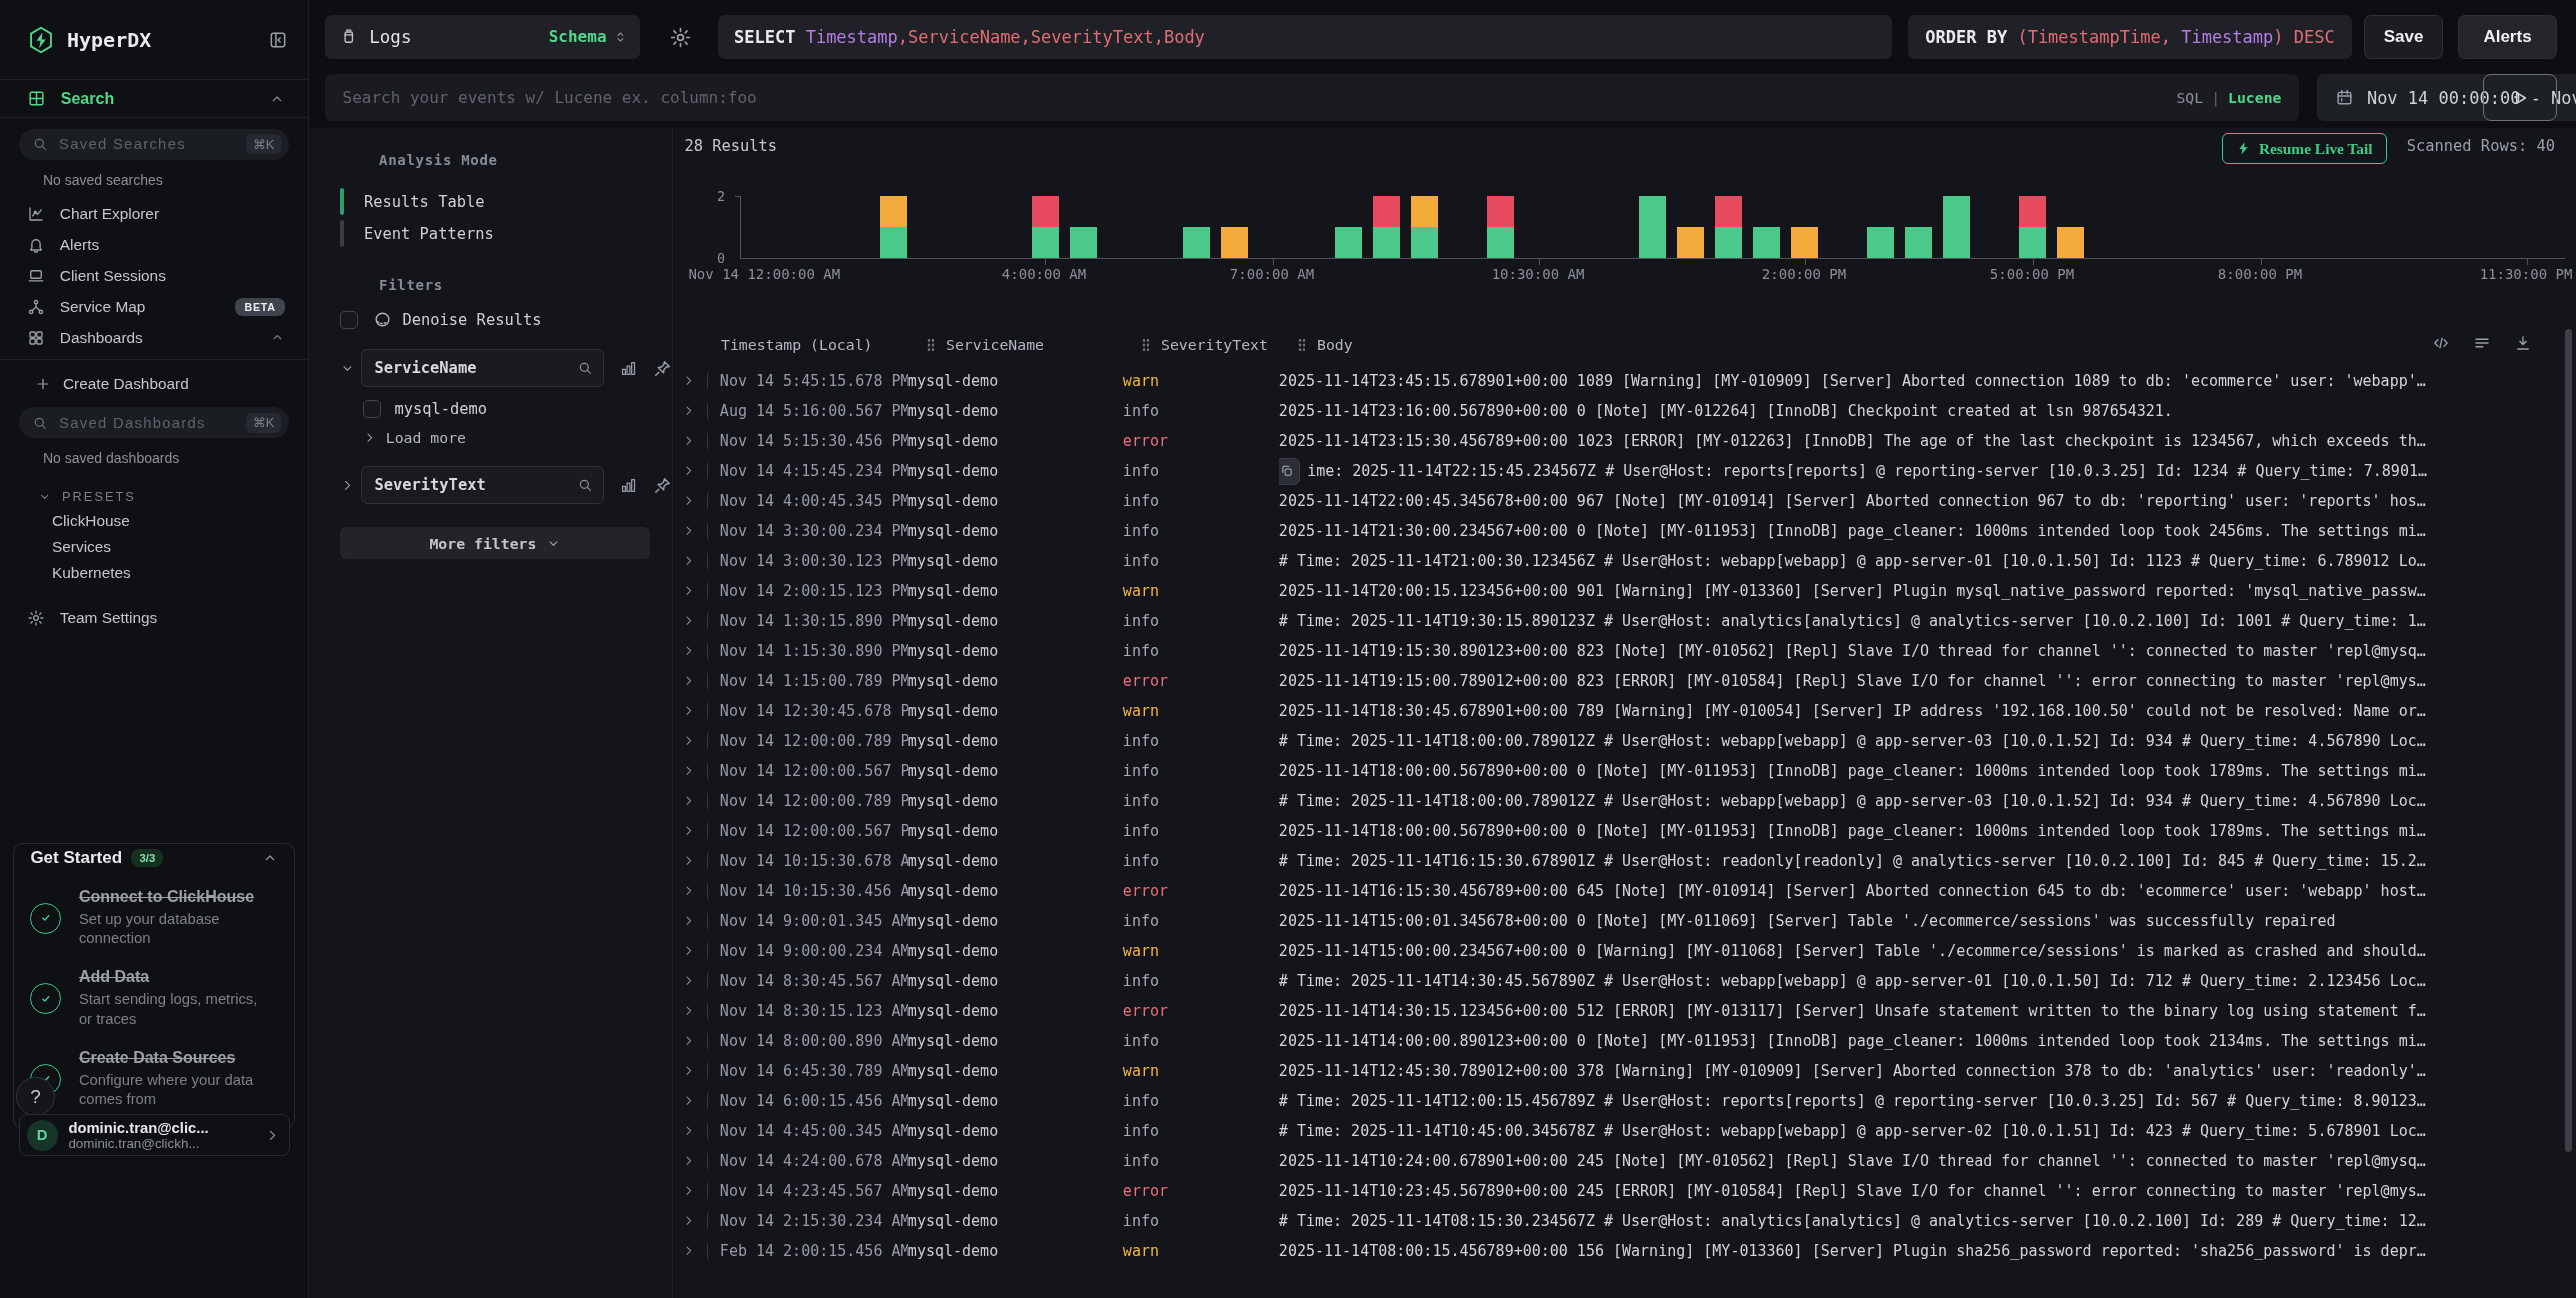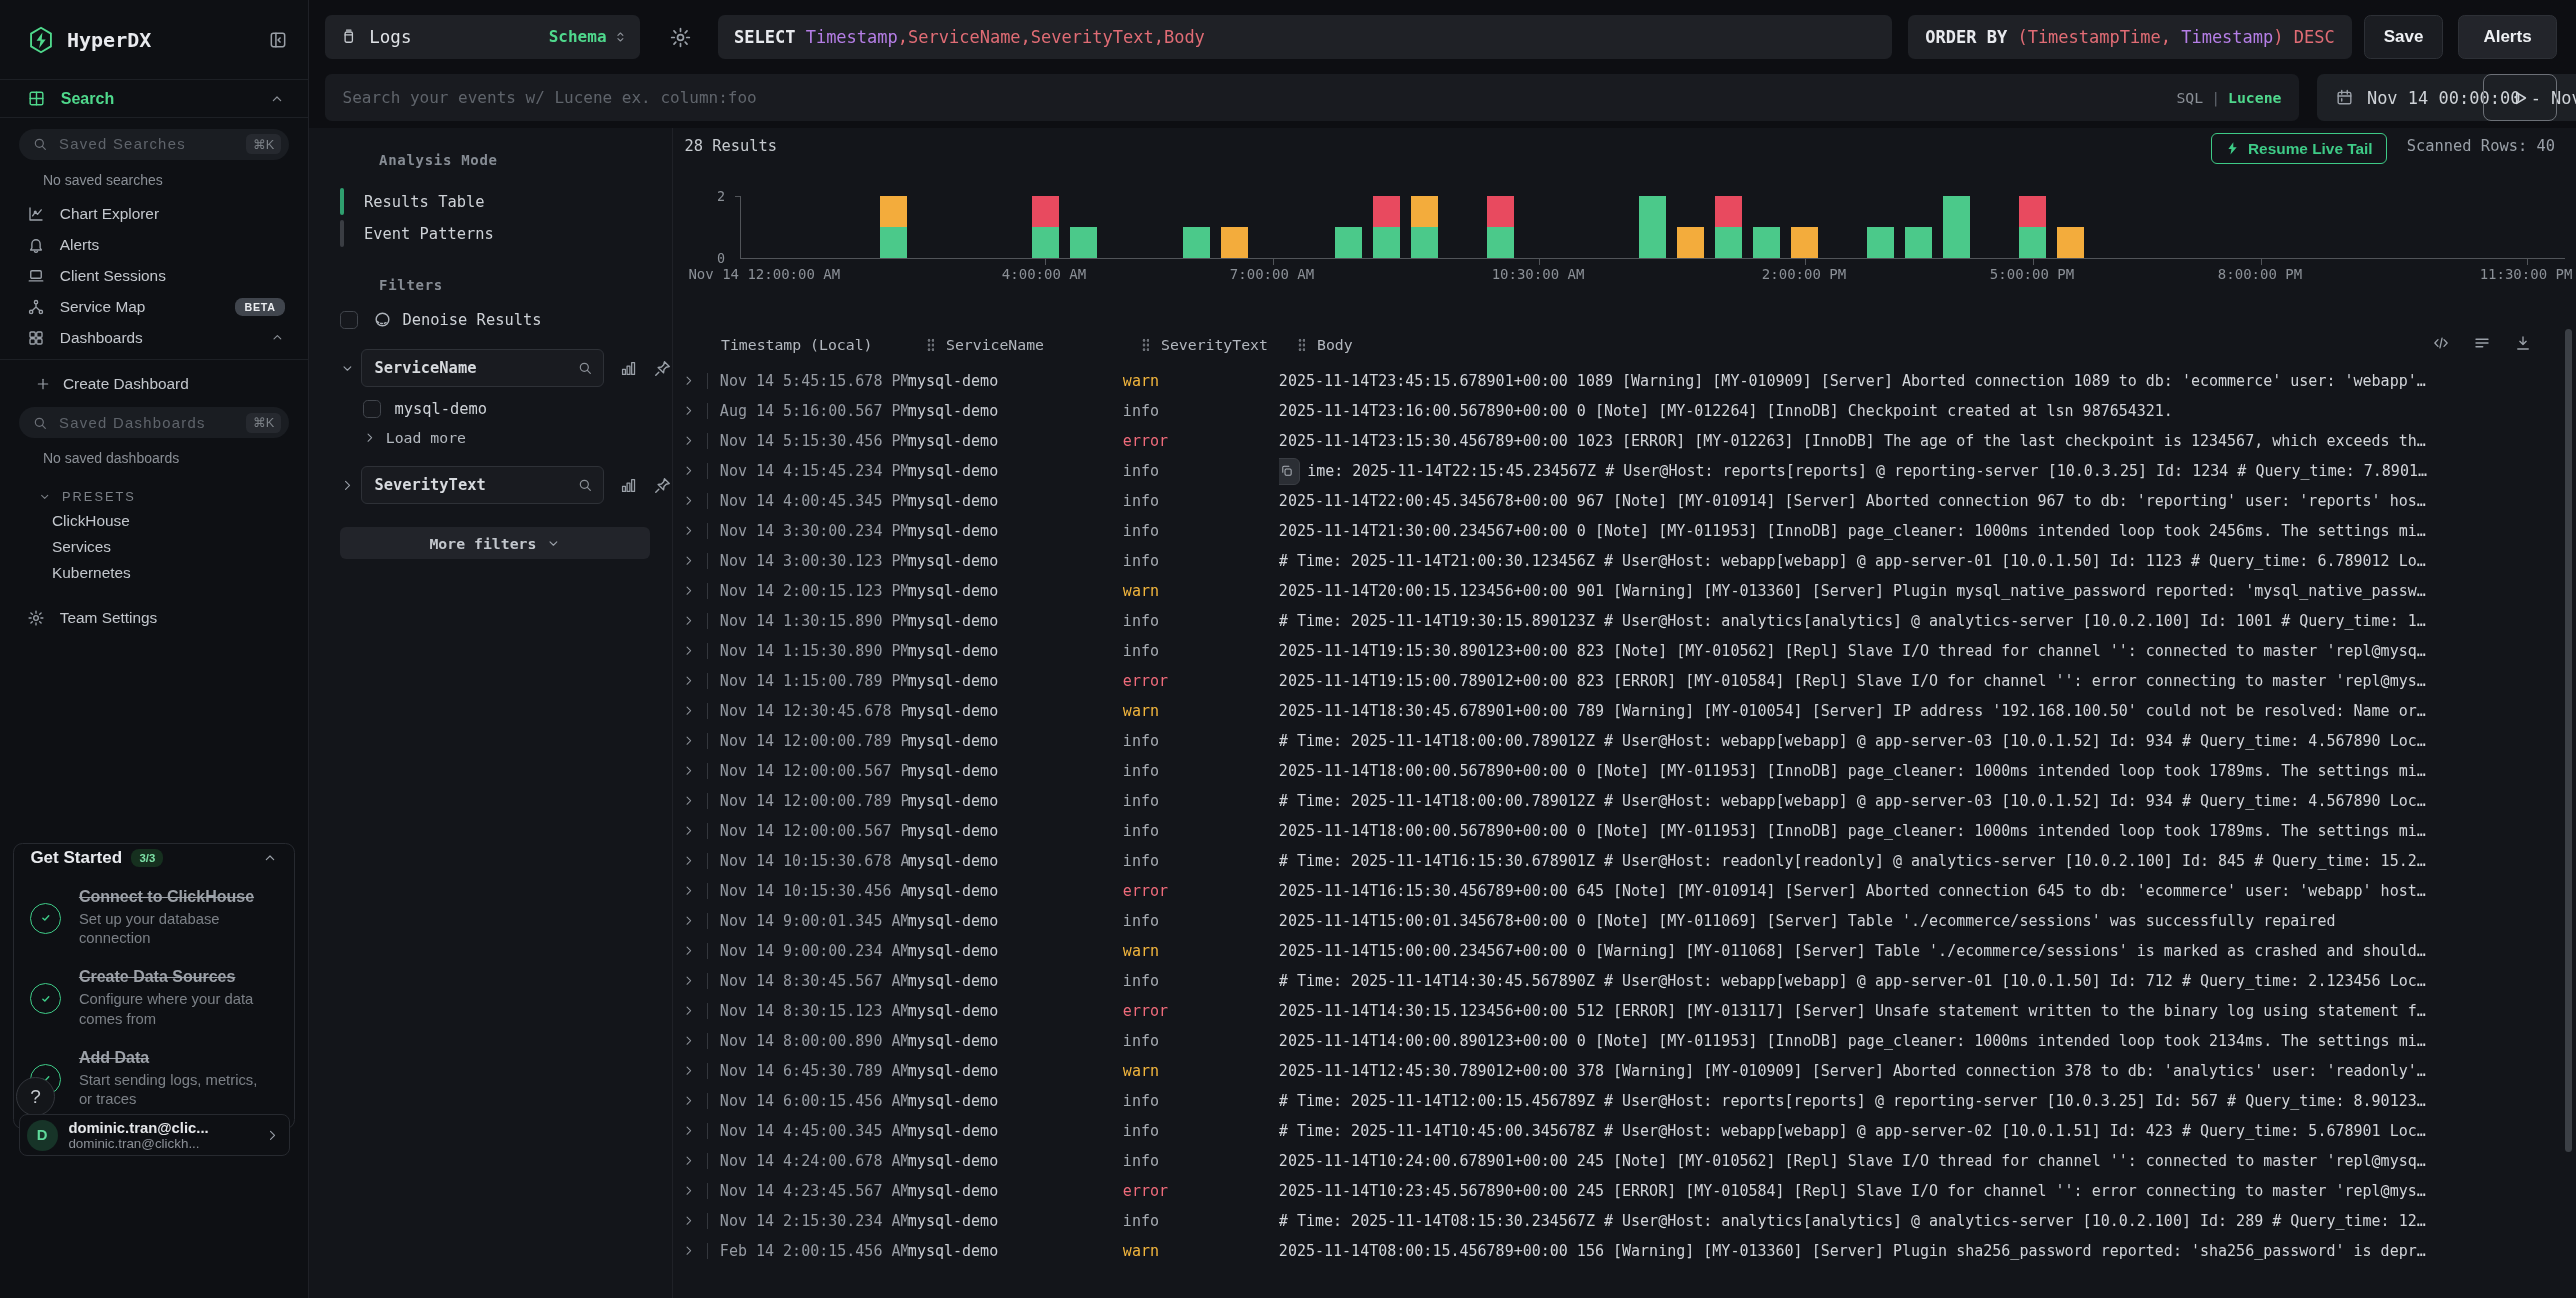--- a/index.html
+++ b/index.html
@@ -140,21 +140,21 @@
                   display:flex; align-items:center; justify-content:center; color:#c3c7cd; cursor:pointer;}
   #more-filters .lbl { font-weight:bold; font-size:14.8px; }
   #more-filters .ic { width:14.8px; height:14.8px; margin-left:9.4px; color:#9aa0a8;}
 
   
   #main { position:absolute; left:673px; top:128px; right:0; bottom:0; background:#13151a; }
   #results-count { position:absolute; left:11.4px; top:9.4px; font-family:"DejaVu Sans Mono", monospace;
                    font-size:15.4px; color:#c6cacf; }
   #livetail { position:absolute; right:189px; top:5.4px; height:31px; border:1px solid #3ecb87;
               border-radius:6px; color:#3ecb87; display:flex; align-items:center; padding:0 13.4px;
-              font-family:Liberation Sans, sans-serif; font-weight:bold; font-size:15.4px; cursor:pointer;}
+              font-family:Liberation Serif, serif; font-weight:bold; font-size:15.4px; cursor:pointer;}
   #livetail .ic { width:14.8px; height:14.8px; margin-right:8px;}
   #scanned { position:absolute; right:21px; top:9.4px; font-family:"DejaVu Sans Mono", monospace;
              font-size:15.4px; color:#9aa0a8; white-space:nowrap;}
 
   #chart { position:absolute; left:67px; right:11.4px; top:68px; height:63px;
            border-left:1px solid #515459; border-bottom:1px solid #515459; }
   #chart::before { content:""; position:absolute; left:-6px; top:0; width:6px; height:1px; background:#515459;}
   .ylab { position:absolute; font-family:"DejaVu Sans Mono", monospace; font-size:13.4px; color:#8b9097; }
   #ylab-top { left:-24px; top:-6.7px; }
   #ylab-bot { left:-24px; bottom:-8px; }
@@ -364,33 +364,33 @@
             <div class="gs-item-desc">Set up your database connection</div>
           </div>
         </div>
         <div class="gs-item">
           <span class="gs-check">
             <svg viewBox="0 0 24 24" fill="none" stroke="currentColor" stroke-width="2.2" stroke-linecap="round" stroke-linejoin="round">
               <path d="M7.5 12.5l3 3 6-6.5"></path>
             </svg>
           </span>
           <div>
-            <div class="gs-item-title">Create Data Sources</div>
-            <div class="gs-item-desc">Configure where your data comes from</div>
+            <div class="gs-item-title">Add Data</div>
+            <div class="gs-item-desc">Start sending logs, metrics, or traces</div>
           </div>
         </div>
         <div class="gs-item">
           <span class="gs-check">
             <svg viewBox="0 0 24 24" fill="none" stroke="currentColor" stroke-width="2.2" stroke-linecap="round" stroke-linejoin="round">
               <path d="M7.5 12.5l3 3 6-6.5"></path>
             </svg>
           </span>
           <div>
-            <div class="gs-item-title">Add Data</div>
-            <div class="gs-item-desc">Start sending logs, metrics, or traces</div>
+            <div class="gs-item-title">Create Data Sources</div>
+            <div class="gs-item-desc">Configure where your data comes from</div>
           </div>
         </div>
       </div>
   </div>
   <div id="help-circle">?</div>
   <div id="user-card">
     <span class="avatar">D</span>
     <span class="user-texts">
       <span class="user-name" style="display:block">dominic.tran@clic...</span>
       <span class="user-mail" style="display:block">dominic.tran@clickh...</span>

